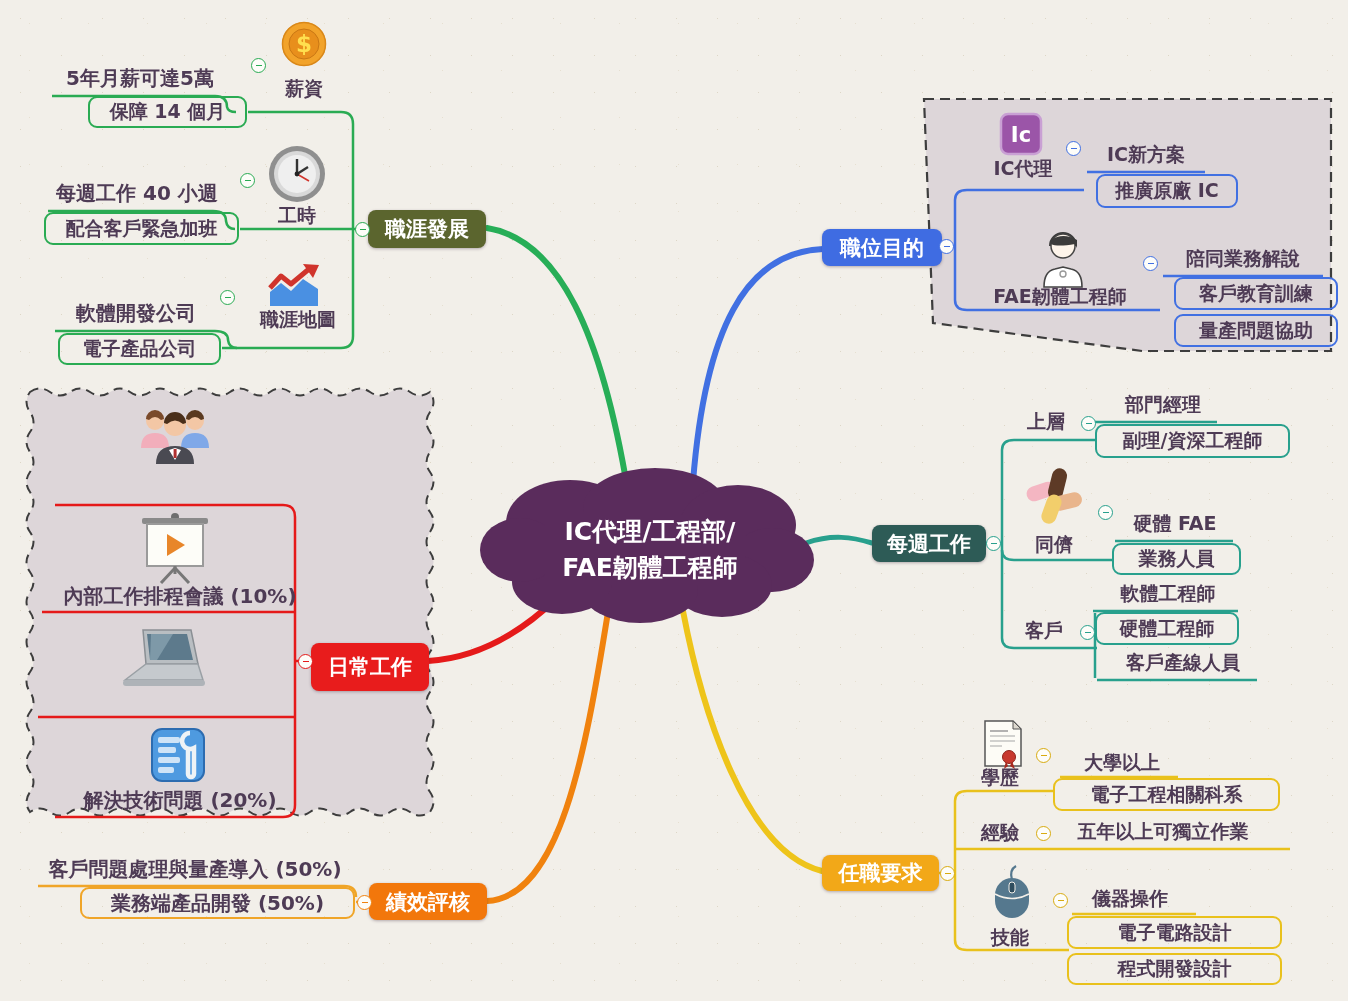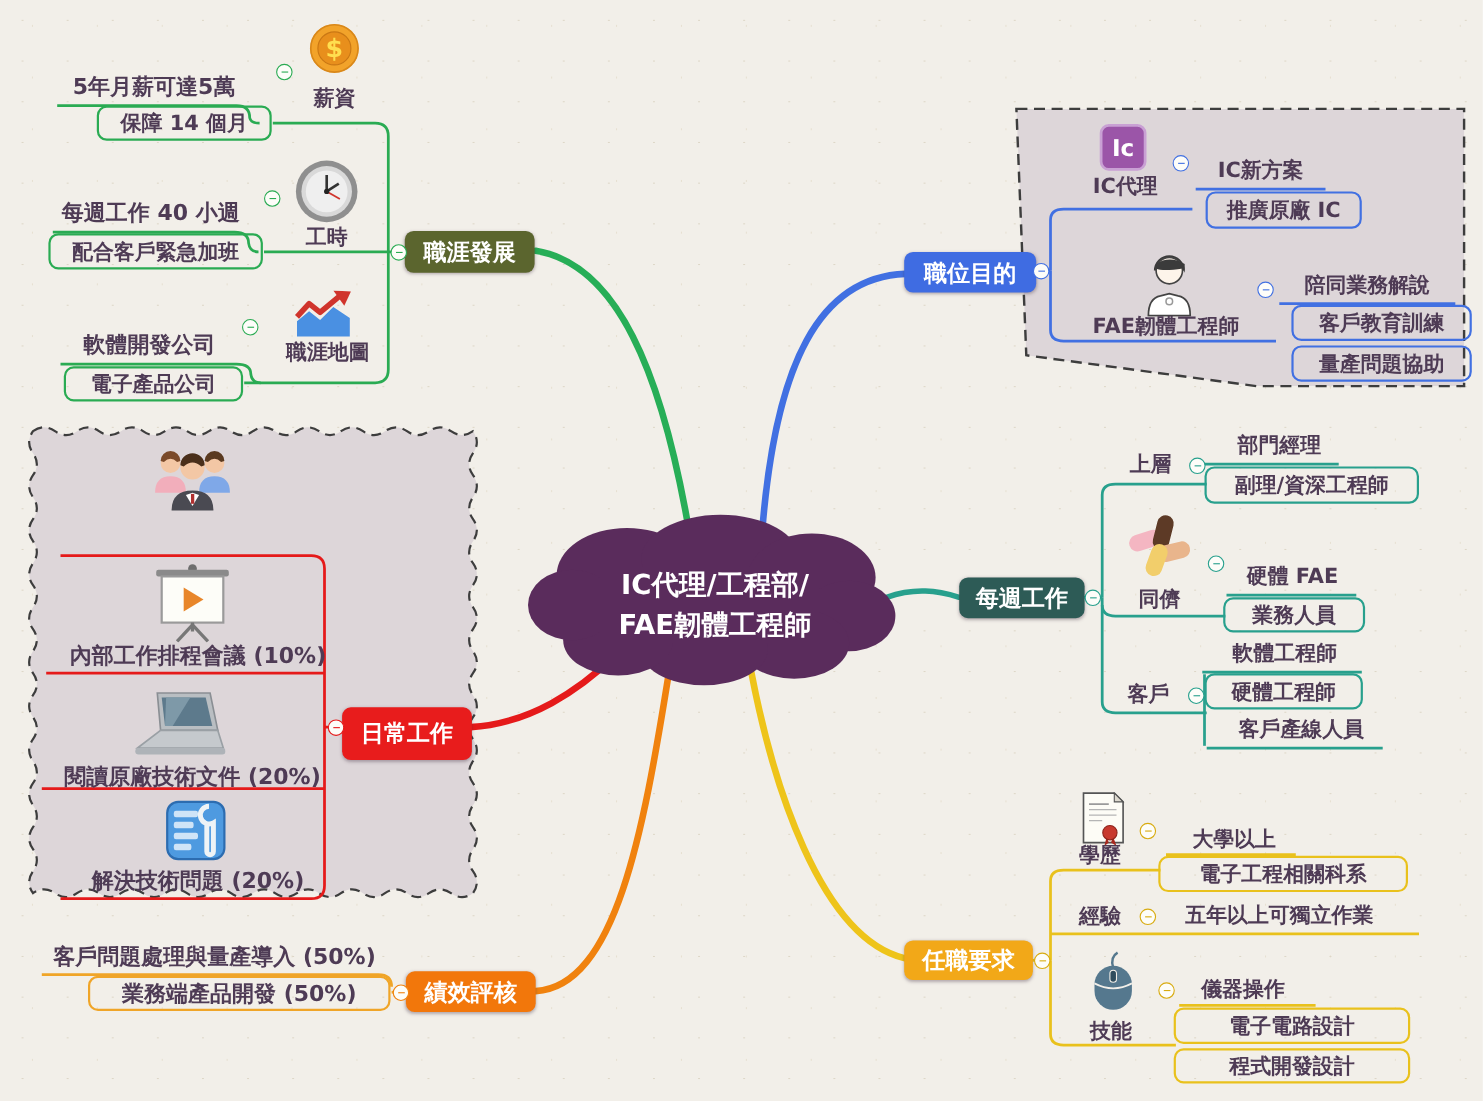--- a/index.html
+++ b/index.html
@@ -238,21 +238,20 @@
 
   <div class="icon" style="left:115px;top:626px">
     <svg width="90" height="62">
       <path d="M28 4 L76 4 L83 38 L31 38 Z" fill="#b9bec2" stroke="#8a8f94" stroke-width="1.5"></path>
       <path d="M32 8 L72 8 L78 34 L35 34 Z" fill="#5d7a8c"></path>
       <path d="M36 8 L58 8 L42 34 L35 34 Z" fill="#7e99a8"></path>
       <path d="M10 54 L31 38 L83 38 L88 54 Z" fill="#c5c9cd" stroke="#9aa0a5" stroke-width="1.5"></path>
       <rect x="8" y="54" width="82" height="6" rx="3" fill="#aeb3b8"></rect>
     </svg>
   </div>
-  <div class="t" style="left:40px;top:692px;width:270px;height:28px;font-size:20px">閱讀原廠技術文件 (20%)</div>
 
   <div class="icon" style="left:150px;top:727px">
     <svg width="56" height="56">
       <rect x="2" y="2" width="52" height="52" rx="10" fill="#4e9ae0" stroke="#2c6cb0" stroke-width="2"></rect>
       <rect x="8" y="10" width="22" height="6" rx="2" fill="#cfe4f7"></rect>
       <rect x="8" y="20" width="18" height="6" rx="2" fill="#cfe4f7"></rect>
       <rect x="8" y="30" width="22" height="6" rx="2" fill="#cfe4f7"></rect>
       <rect x="8" y="40" width="16" height="6" rx="2" fill="#cfe4f7"></rect>
       <path d="M40 6 a8 8 0 1 0 4 15 l0 26 a3 3 0 0 1 -6 0 l0 -26" fill="none" stroke="#eef3f6" stroke-width="4.5"></path>
     </svg>

